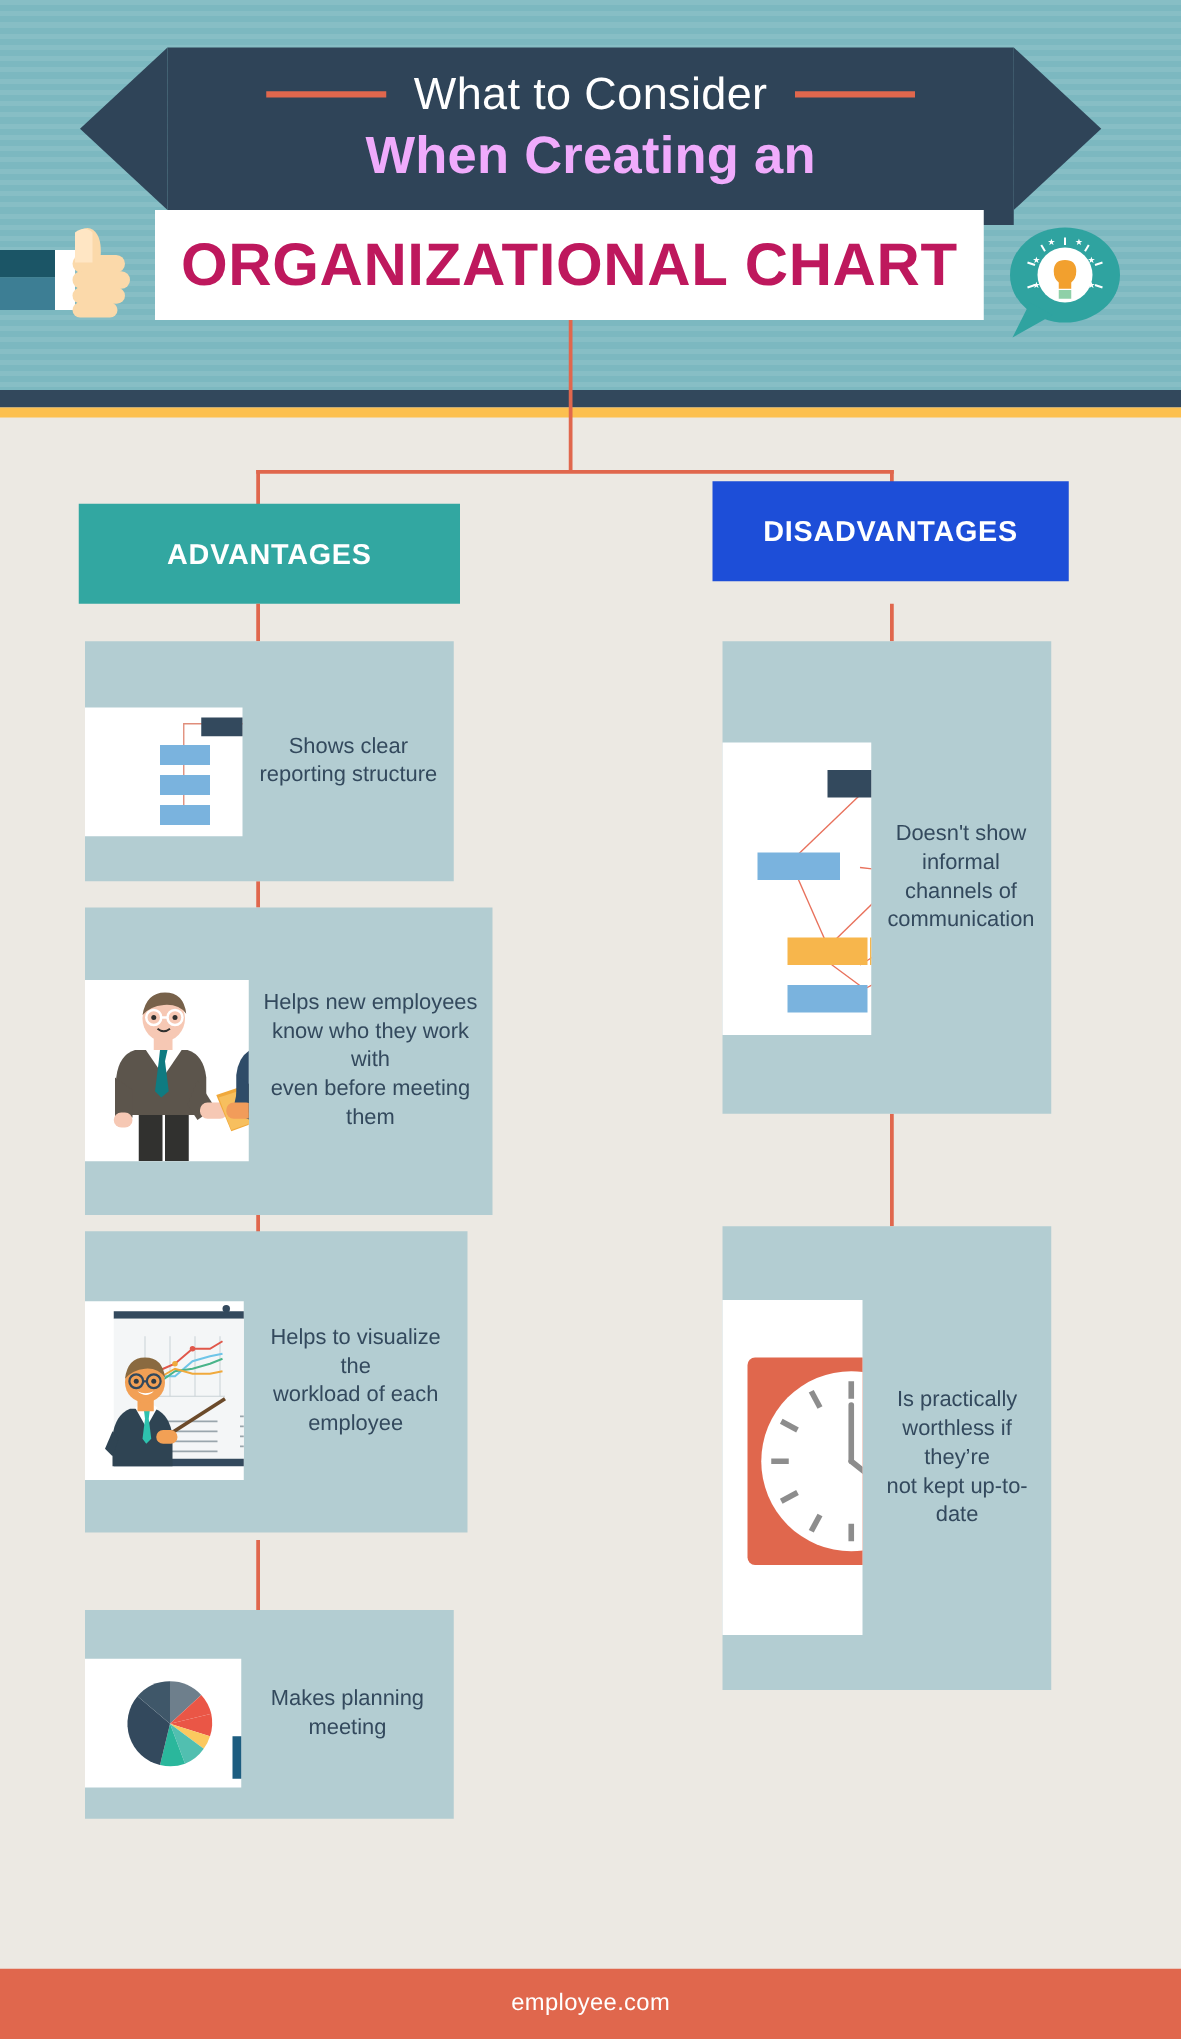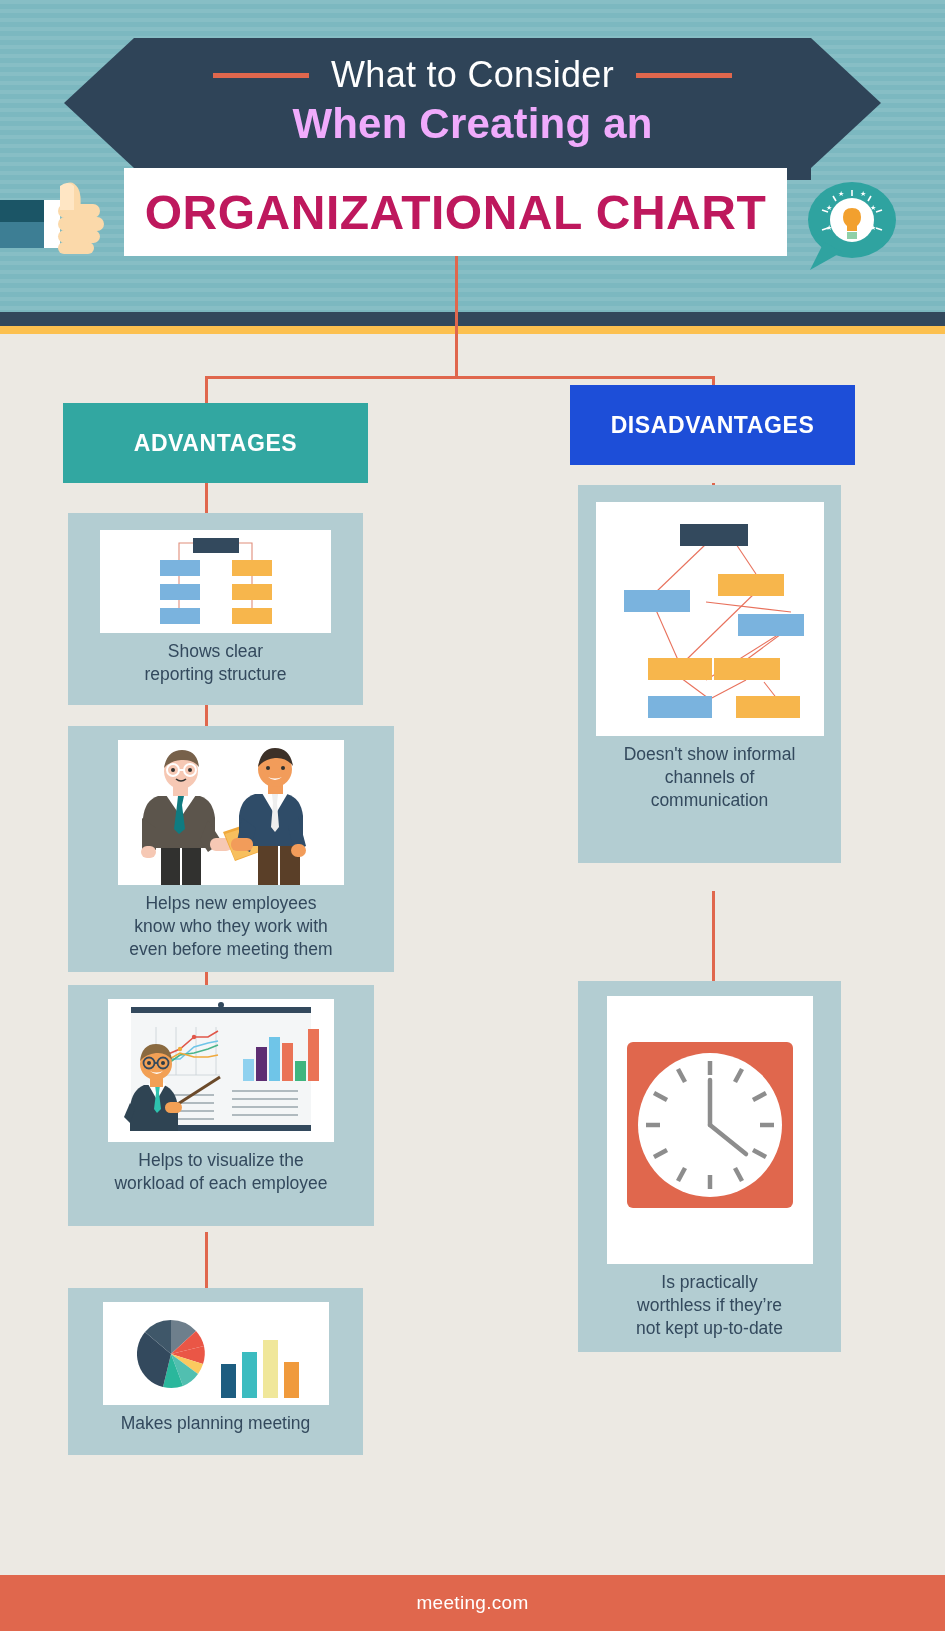--- a/index.html
+++ b/index.html
@@ -162,21 +162,21 @@
     letter-spacing: 0.6px;
   }
   #adv-header { left: 63px; top: 403px; width: 305px; background: #32a7a1; }
   #dis-header { left: 570px; top: 385px; width: 285px; background: #1d4ed8; }
 
   
   .card {
     position: absolute;
     background: #b3cdd2;
     display: flex;
-    flex-direction: column;
+    flex-direction: row;
     align-items: center;
   }
   .card-media {
     background: #ffffff;
     position: relative;
     overflow: hidden;
   }
   .card-caption {
     color: #33495d;
     font-size: 17.5px;
@@ -191,21 +191,21 @@
     background: #e0674d;
   }
 
   
   #adv-card-1 { left: 68px; top: 513px; width: 295px; height: 192px; }
   #adv-card-2 { left: 68px; top: 726px; width: 326px; height: 246px; }
   #adv-card-3 { left: 68px; top: 985px; width: 306px; height: 241px; }
   #adv-card-4 { left: 68px; top: 1288px; width: 295px; height: 167px; }
 
   
-  #dis-card-1 { left: 578px; top: 485px; width: 263px; height: 378px; }
+  #dis-card-1 { left: 578px; top: 513px; width: 263px; height: 378px; }
   #dis-card-2 { left: 578px; top: 981px; width: 263px; height: 371px; }
 
   
   .footer {
     position: absolute;
     left: 0; bottom: 0;
     width: 945px; height: 56px;
     background: #e0674d;
     display: flex;
     align-items: center;
@@ -508,16 +508,16 @@
           <line x1="71" y1="73" x2="78" y2="86"></line>
         </g>
         <line x1="103" y1="129" x2="103" y2="84" stroke="#8d8d8d" stroke-width="4.5" stroke-linecap="round"></line>
         <line x1="103" y1="129" x2="139" y2="158" stroke="#8d8d8d" stroke-width="4.5" stroke-linecap="round"></line>
       </svg>
     </div>
     <div class="card-caption">Is practically<br>worthless if they’re<br>not kept up-to-date</div>
   </div>
 
   <div class="footer">
-    <span class="footer-text">meeting.com</span>
+    <span class="footer-text">employee.com</span>
   </div>
 
 </div>
 
 </body></html>

